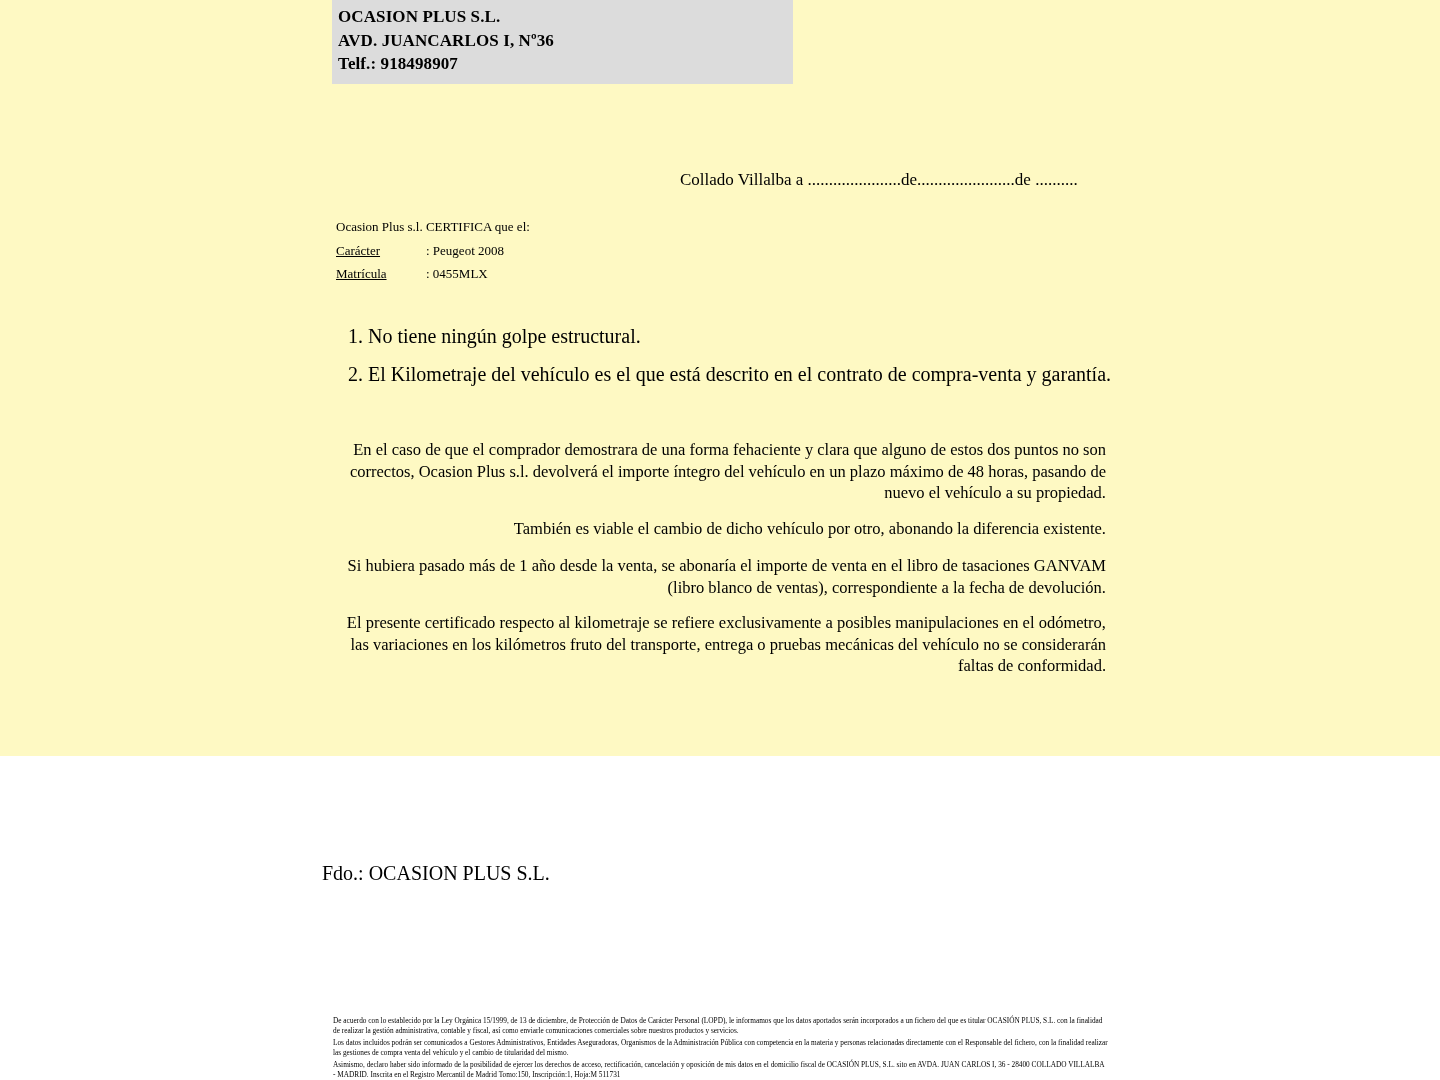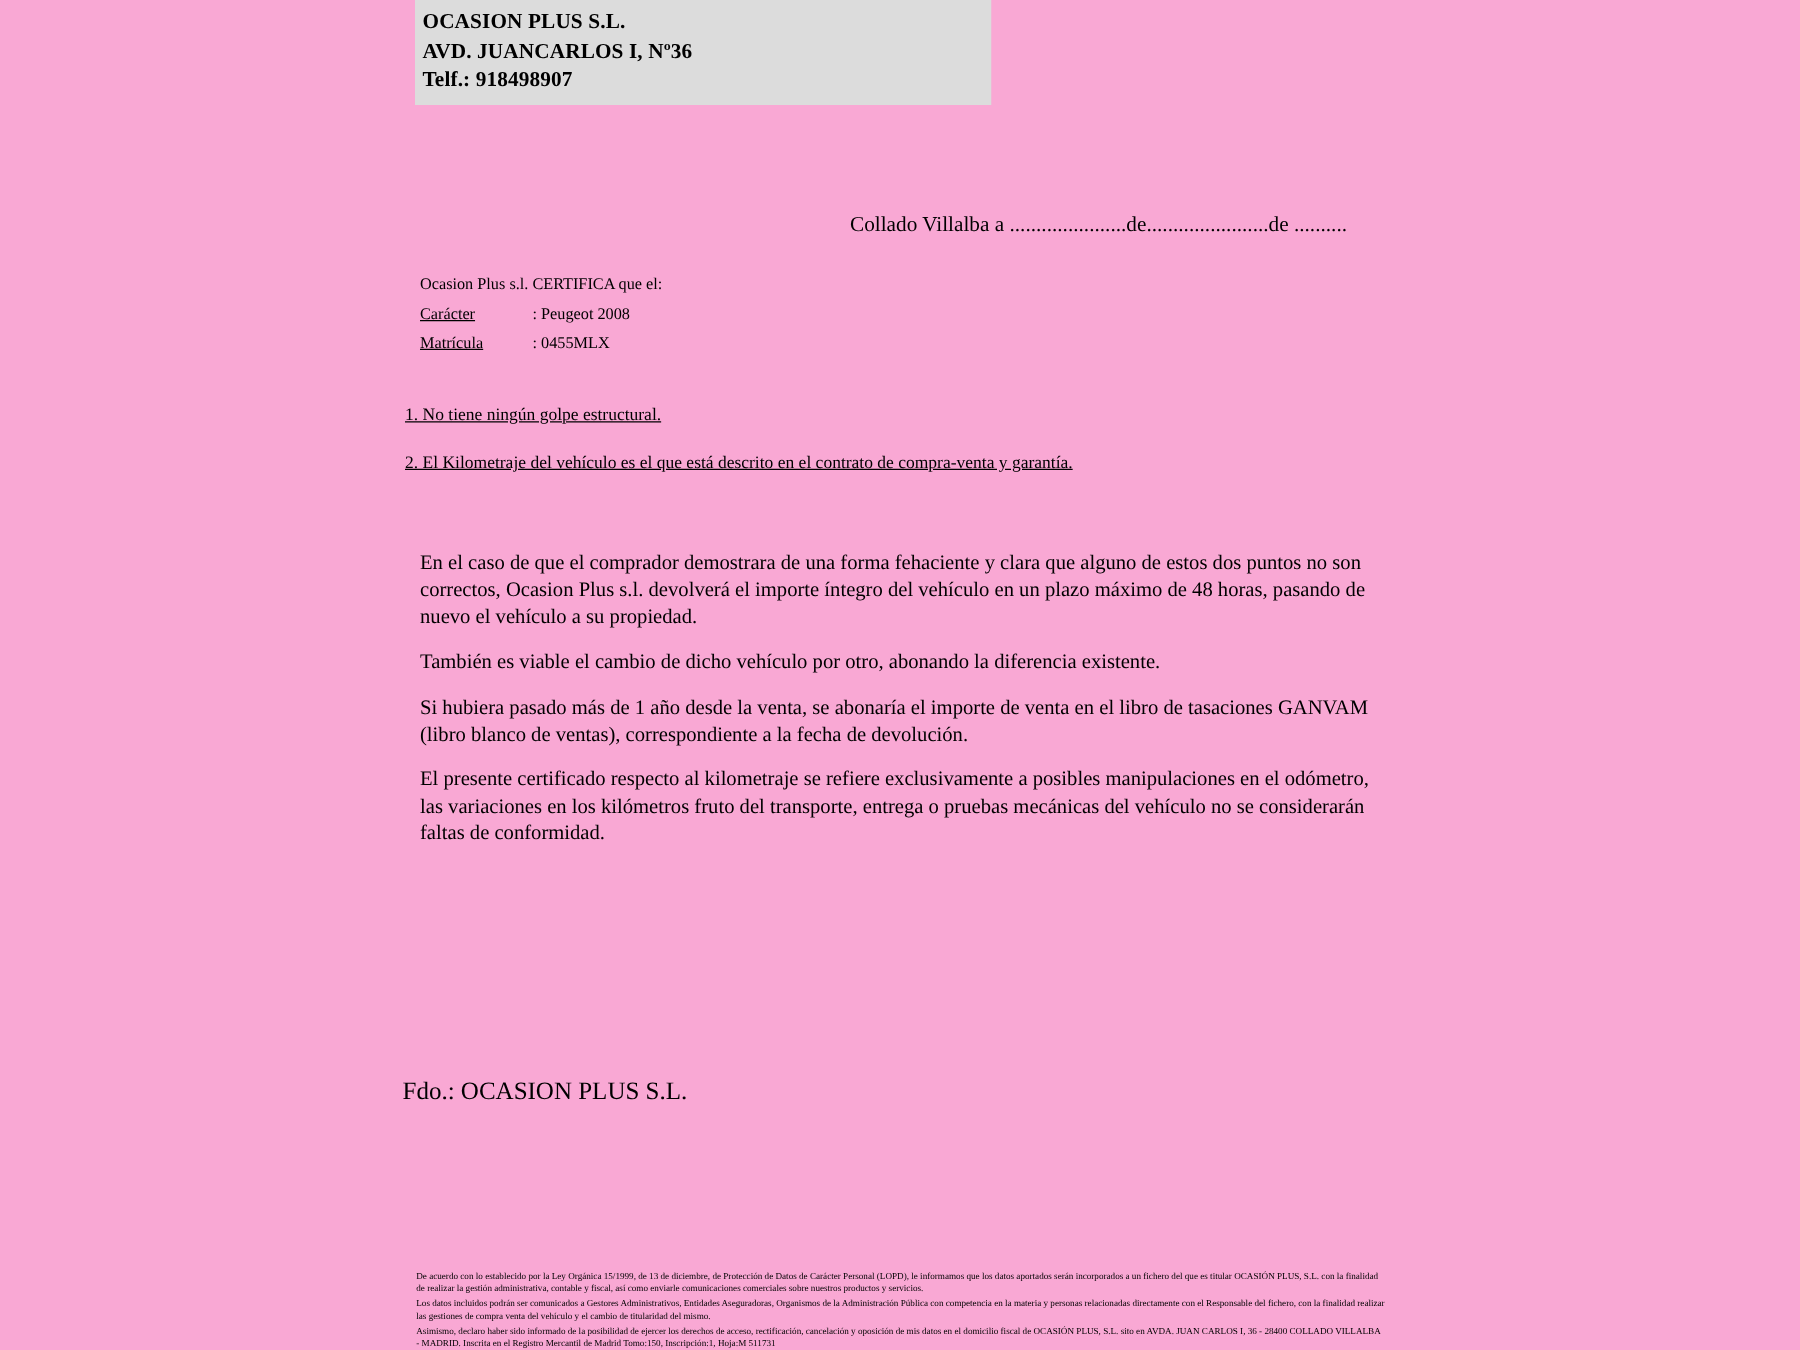--- a/index.html
+++ b/index.html
@@ -13,22 +13,22 @@
     position: relative;
     font-family: "Liberation Serif", serif;
     color: #000000;
     overflow: hidden;
   }
   .page {
     position: absolute;
     left: 0;
     top: 0;
     width: 1440px;
-    height: 1080px;
-    background: #f9a8d4;
+    height: 756px;
+    background: #fef9c3;
   }
 
   
   .letterhead {
     position: absolute;
     left: 332px;
     top: 0px;
     width: 461px;
     padding: 5px 0 8px 6px;
     background: #dcdcdc;
@@ -67,36 +67,35 @@
     text-decoration: underline;
   }
   .sep {
     display: inline-block;
     width: 10px;
   }
 
   
   .point {
     position: absolute;
-    left: 324px;
-    font-size: 14px;
+    left: 348px;
+    font-size: 20px;
     white-space: nowrap;
-    text-decoration: underline;
   }
   .point-1 { top: 325px; }
   .point-2 { top: 363px; }
 
   
   .para {
     position: absolute;
     left: 336px;
     width: 770px;
     font-size: 16.5px;
     line-height: 21.5px;
-    text-align: left;
+    text-align: right;
   }
   .para-1 { top: 439px; }
   .para-2 { top: 518px; }
   .para-3 { top: 555px; }
   .para-4 { top: 612px; font-family: Liberation Serif, serif; }
 
   .signature {
     position: absolute;
     left: 322px;
     top: 862px;

